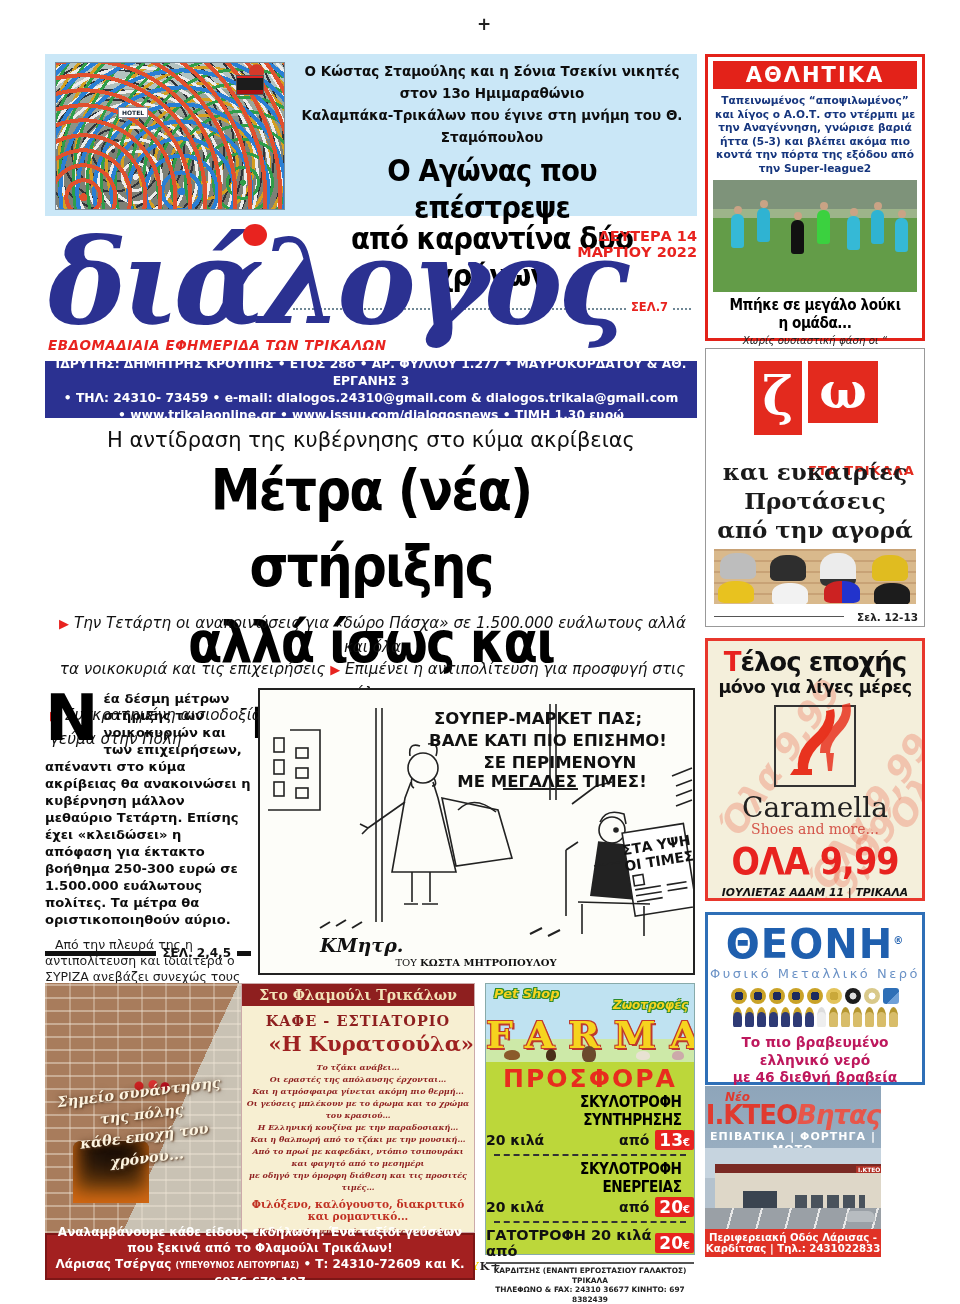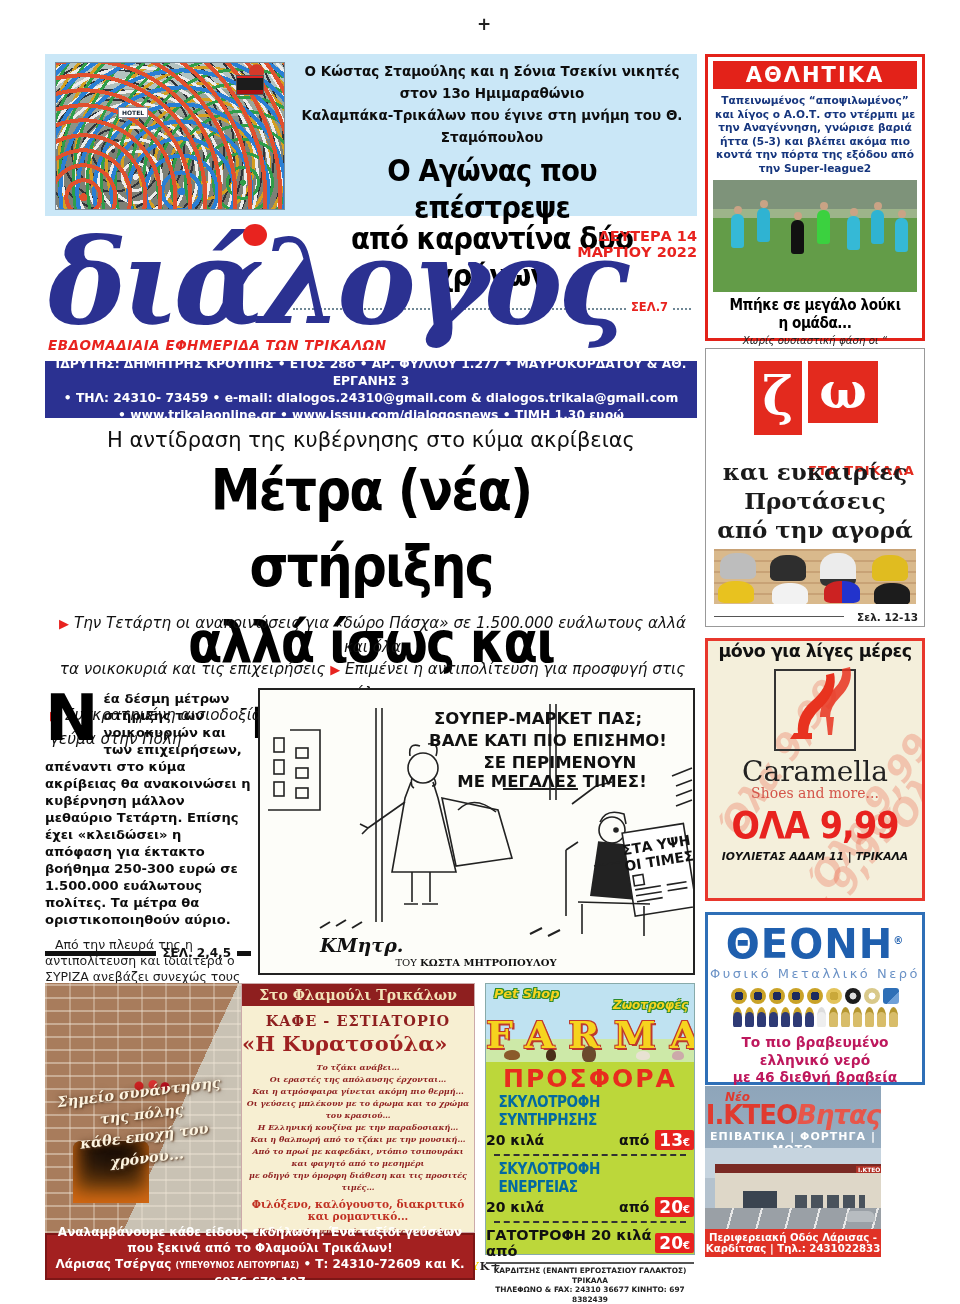--- a/index.html
+++ b/index.html
@@ -94,42 +94,42 @@
     background:radial-gradient(circle at 20% 50%,#c22 0 4px,transparent 5px),
                radial-gradient(circle at 55% 40%,#d33 0 4px,transparent 5px),
                radial-gradient(circle at 85% 55%,#b12 0 4px,transparent 5px);}
   .fp-text{left:6px;top:98px;width:184px;transform:rotate(-7deg);
     font-family:"DejaVu Serif",serif;font-style:italic;font-weight:bold;
     color:#fdf4e0;font-size:14.5px;line-height:22px;text-align:center;
     text-shadow:1px 1px 2px #5a3a22,0 0 6px rgba(60,30,10,.6);}
   .kyr{left:196px;top:0;width:234px;height:250px;background:#f7efd2;box-sizing:border-box;border:1px solid #caa;}
   .kyr-loc{background:#8e1f1f;color:#f3e3b8;font-family:"DejaVu Serif",serif;font-weight:bold;font-size:14px;text-align:center;padding:3px 0;}
   .kyr-type{color:#8e1f1f;font-family:"DejaVu Serif",serif;font-weight:bold;font-size:14.5px;text-align:center;margin-top:6px;letter-spacing:1px;}
-  .kyr-name{color:#9e2121;font-family:"DejaVu Serif",serif;font-weight:bold;font-size:21px;text-align:left;margin-top:2px;}
+  .kyr-name{color:#9e2121;font-family:"DejaVu Serif",serif;font-weight:bold;font-size:21px;text-align:right;margin-top:2px;}
   .kyr-poem{margin-top:5px;color:#8e1f1f;font-family:"DejaVu Serif",serif;font-style:italic;font-weight:bold;font-size:8px;line-height:12px;text-align:center;}
   .kyr-high{color:#c03022;font-family:"DejaVu Serif",serif;font-weight:bold;font-size:10.6px;text-align:center;margin-top:5px;}
   .kyr-outro{color:#8e1f1f;font-family:"DejaVu Serif",serif;font-style:italic;font-weight:bold;font-size:7.6px;line-height:10.5px;text-align:center;margin-top:5px;padding:0 8px;}
   .combo-foot{left:0;top:250px;width:430px;height:47px;background:#a32020;color:#fff;
     display:flex;flex-direction:column;justify-content:center;box-sizing:border-box;border:2px solid #7d1616;}
   .combo-foot div{text-align:center;font-size:12px;font-weight:bold;line-height:16px;}
   .combo-foot .tiny{font-size:8px;font-weight:bold;}
 
   
   .farma{left:485px;top:983px;width:210px;height:272px;border:1px solid #8aa;box-sizing:border-box;background:#bcd73a;}
   .farma-sky{position:relative;height:78px;background:linear-gradient(#bfe2f1 0 70%, #cde9a8 70% 100%);overflow:hidden;}
   .petshop{position:absolute;left:8px;top:2px;color:#f6d41e;font-weight:900;font-style:italic;font-size:13px;
     text-shadow:1px 1px 0 #2c8a2c,-1px -1px 0 #2c8a2c,1px -1px 0 #2c8a2c,-1px 1px 0 #2c8a2c;}
   .zootr{position:absolute;right:6px;top:14px;color:#f6d41e;font-weight:900;font-style:italic;font-size:12px;
     text-shadow:1px 1px 0 #2c8a2c,-1px -1px 0 #2c8a2c,1px -1px 0 #2c8a2c,-1px 1px 0 #2c8a2c;}
   .farma-brand{position:absolute;left:0;right:0;top:28px;text-align:center;
     font-family:"DejaVu Serif",serif;font-weight:900;font-size:38px;letter-spacing:14px;color:#f6d41e;
     text-shadow:2px 2px 0 #c0392b,-1px -1px 0 #c0392b,1px -1px 0 #c0392b,-1px 1px 0 #c0392b;}
   .animal{position:absolute;border-radius:50% 50% 40% 40%;}
   .farma-offer{color:#e82c1e;font-weight:900;font-size:25px;letter-spacing:2px;text-align:center;margin-top:2px;}
-  .fitem-name{font-weight:900;font-size:15.5px;letter-spacing:-.5px;text-align:left;color:#0369a1;}
+  .fitem-name{font-weight:900;font-size:15.5px;letter-spacing:-.5px;text-align:right;color:#000000;}
   .fitem-row{display:flex;align-items:center;padding:0 0;margin-top:1px;}
   .fitem-qty{font-weight:bold;font-size:14px;}
   .fitem-from{font-weight:bold;font-size:14px;margin-left:auto;margin-right:6px;}
   .chip{background:#e8231f;color:#fff;font-weight:900;font-size:17px;padding:0 4px;border-radius:2px;}
   .chip small{font-size:10px;}
   .fdash{border-top:2px dashed #333;margin:4px 8px;}
   .farma-info{border-top:2px solid #555;margin-top:3px;padding:2px 3px;text-align:center;}
   .farma-info div{font-size:7.4px;font-weight:bold;color:#222;line-height:9.5px;}
 
   
@@ -420,20 +420,21 @@
     </div>
     <div class="zo-selline"></div>
     <div class="zo-sel">Σελ. 12-13</div>
   </div>
 
   <div class="abs cara">
     <div class="cara-wm" style="left:-18px;top:96px;">Όλα 9,99</div>
     <div class="cara-wm" style="left:72px;top:150px;">Όλα 9,99</div>
     <div class="cara-wm" style="left:150px;top:90px;">Όλα 9,99</div>
     <div class="cara-wm" style="left:40px;top:230px;">Όλα 9,99</div>
+    <div class="cara-title"><span class="ini">Τ</span><span>έλος εποχής</span></div>
     <div class="cara-sub">μόνο για λίγες μέρες</div>
     <div class="heelbox">
       <svg width="92" height="92" viewBox="0 0 92 92" style="position:absolute;left:-8px;top:-14px;">
         <g fill="#e8331f">
           <path d="M30 76 Q28 58 44 44 Q60 30 58 18 L66 16 Q70 34 54 50 Q40 62 40 76 Z"></path>
           <path d="M26 76 L44 76 L44 82 L22 82 Z"></path>
           <path d="M52 60 Q52 44 66 32 Q76 22 74 12 L82 10 Q86 26 72 40 Q62 50 62 60 Z" opacity=".85"></path>
           <path d="M58 60 L66 60 L64 78 L60 78 Z" opacity=".85"></path>
         </g>
       </svg>

